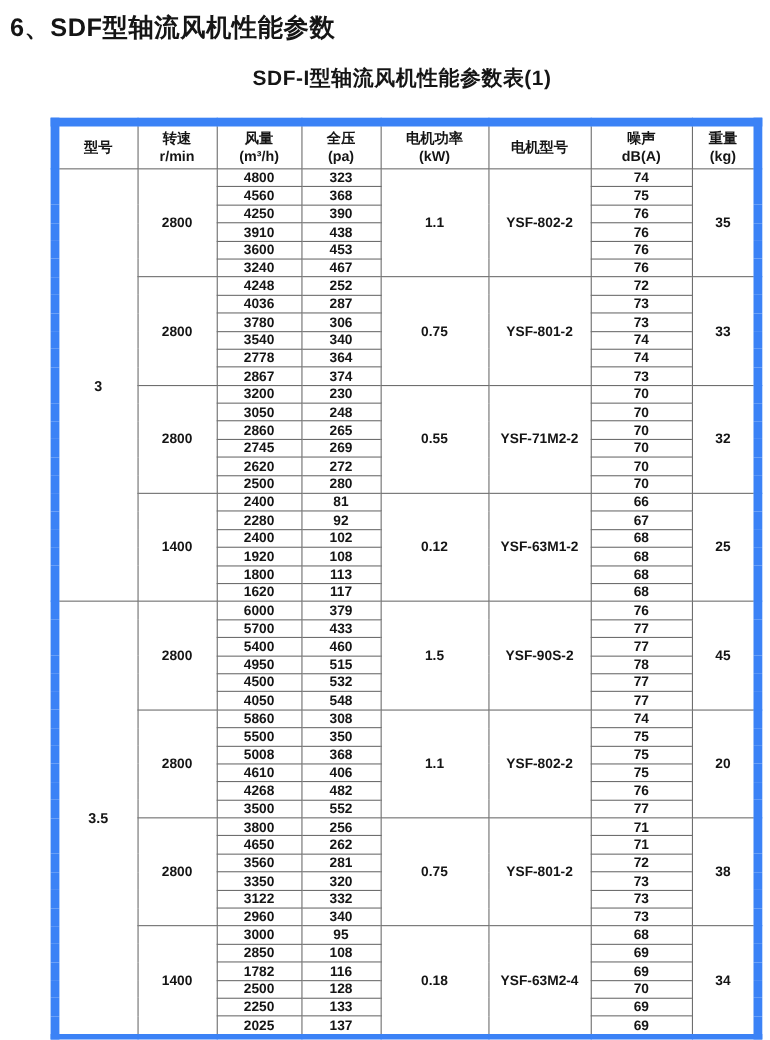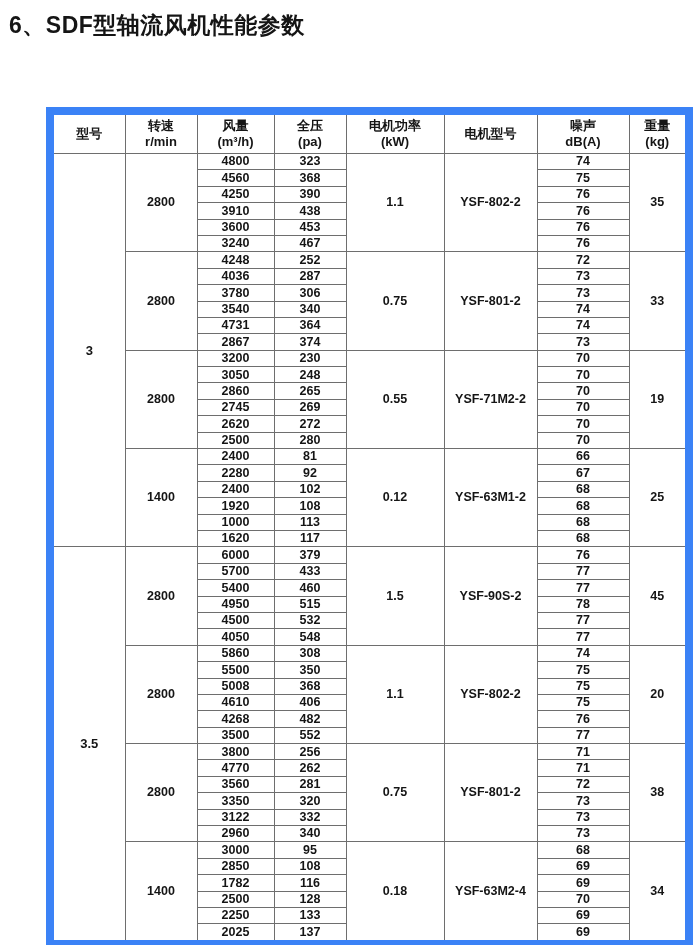--- a/index.html
+++ b/index.html
@@ -72,20 +72,21 @@
     font-size: 13px;
   }
 </style>
 </head>
 <body>
 
 <div class="page">
 
   <h1 class="heading">6、SDF型轴流风机性能参数</h1>
 
+  <h2 class="subtitle">SDF-I型轴流风机性能参数表(1)</h2>
 
   <table class="spec-table">
     <colgroup>
         <col style="width: 75px;">
         <col style="width: 72px;">
         <col style="width: 77px;">
         <col style="width: 72px;">
         <col style="width: 98px;">
         <col style="width: 93px;">
         <col style="width: 92px;">
@@ -163,37 +164,37 @@
           <td>3780</td>
           <td>306</td>
           <td>73</td>
         </tr>
         <tr>
           <td>3540</td>
           <td>340</td>
           <td>74</td>
         </tr>
         <tr>
-          <td>4731</td>
+          <td>2778</td>
           <td>364</td>
           <td>74</td>
         </tr>
         <tr>
           <td>2867</td>
           <td>374</td>
           <td>73</td>
         </tr>
         <tr>
           <td rowspan="6">2800</td>
           <td>3200</td>
           <td>230</td>
           <td rowspan="6">0.55</td>
           <td rowspan="6">YSF-71M2-2</td>
           <td>70</td>
-          <td rowspan="6">19</td>
+          <td rowspan="6">32</td>
         </tr>
         <tr>
           <td>3050</td>
           <td>248</td>
           <td>70</td>
         </tr>
         <tr>
           <td>2860</td>
           <td>265</td>
           <td>70</td>
@@ -231,21 +232,21 @@
           <td>2400</td>
           <td>102</td>
           <td>68</td>
         </tr>
         <tr>
           <td>1920</td>
           <td>108</td>
           <td>68</td>
         </tr>
         <tr>
-          <td>1000</td>
+          <td>1800</td>
           <td>113</td>
           <td>68</td>
         </tr>
         <tr>
           <td>1620</td>
           <td>117</td>
           <td>68</td>
         </tr>
         <tr>
           <td rowspan="24" class="cell-model">3.5</td>
@@ -319,21 +320,21 @@
         <tr>
           <td rowspan="6">2800</td>
           <td>3800</td>
           <td>256</td>
           <td rowspan="6">0.75</td>
           <td rowspan="6">YSF-801-2</td>
           <td>71</td>
           <td rowspan="6">38</td>
         </tr>
         <tr>
-          <td>4770</td>
+          <td>4650</td>
           <td>262</td>
           <td>71</td>
         </tr>
         <tr>
           <td>3560</td>
           <td>281</td>
           <td>72</td>
         </tr>
         <tr>
           <td>3350</td>

